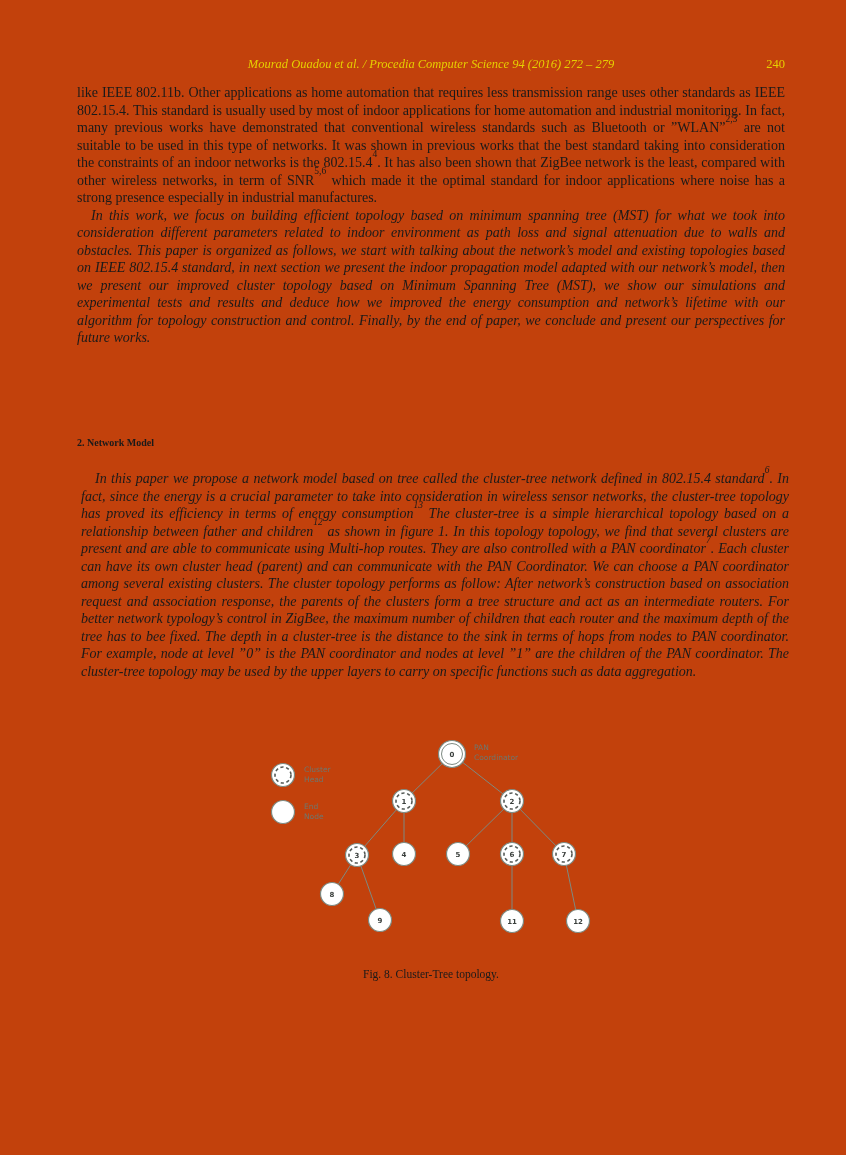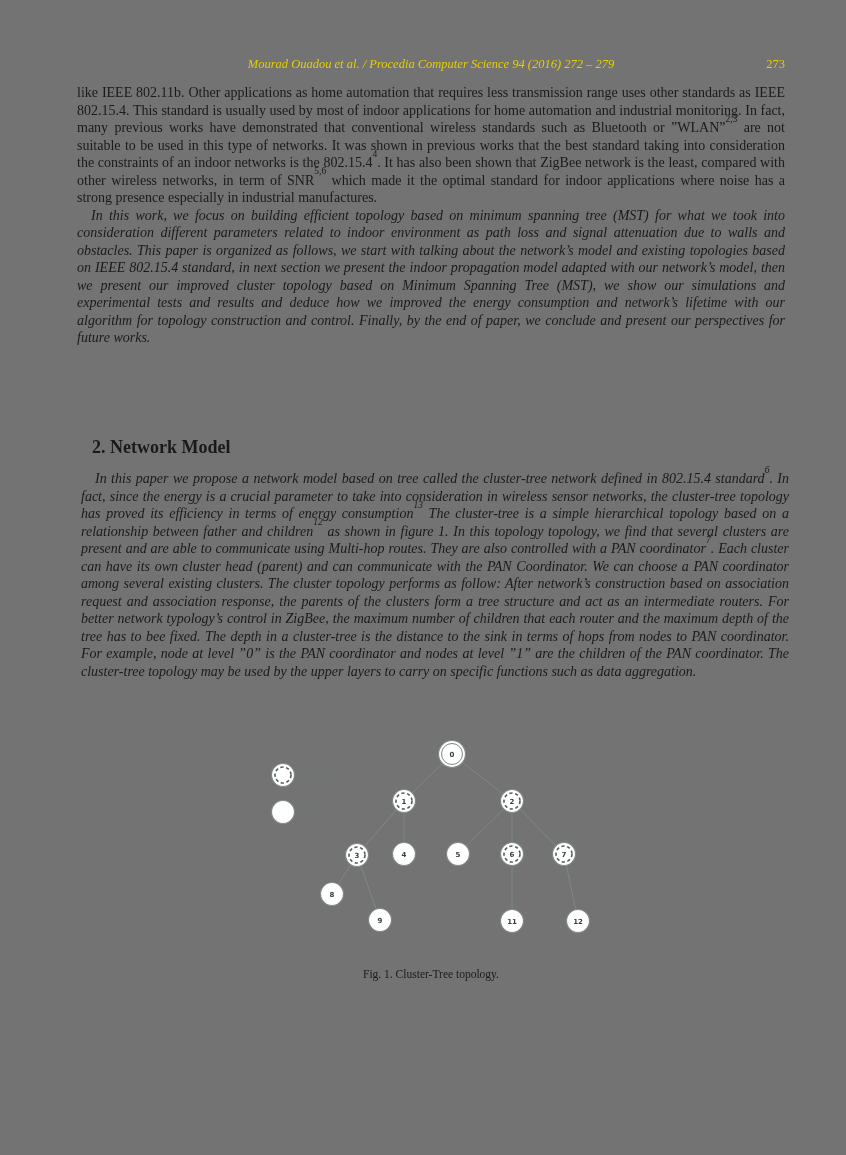--- a/index.html
+++ b/index.html
@@ -1,21 +1,21 @@
 <!DOCTYPE html>
 <html><head>
 <meta charset="utf-8">
 <style>
   * { margin: 0; padding: 0; box-sizing: border-box; }
   html, body { background: #ffffff; }
   .page {
     position: relative;
     width: 846px;
     height: 1155px;
-    background: #737373;
+    background: #c2410c;
     font-family: "Liberation Serif", serif;
     color: #111111;
     overflow: hidden;
   }
   .running-header {
     position: absolute;
     top: 57px;
     left: 77px;
     width: 708px;
     height: 16px;
@@ -49,24 +49,23 @@
     font-size: 9.5px;
     line-height: 0;
     position: relative;
     top: -4.5px;
   }
   .section-heading {
     position: absolute;
     top: 437px;
     left: 77px;
     width: 708px;
-    font-size: 18px;
+    font-size: 10px;
     font-weight: bold;
     color: #1a1a1a;
-    margin-left: 15px;
   }
   .par3-wrap {
     position: absolute;
     top: 470px;
     left: 81px;
     width: 708px;
   }
   #figure-svg {
     position: absolute;
     top: 731px;
@@ -84,21 +83,21 @@
     color: #1a1a1a;
   }
 </style>
 </head>
 <body>
 
 <div class="page">
 
   <div class="running-header" style="color: rgb(230, 207, 0);">
     <span class="running-title">Mourad Ouadou et al. / Procedia Computer Science 94 (2016) 272 – 279</span>
-    <span class="page-number">273</span>
+    <span class="page-number">240</span>
   </div>
 
   <div class="body-text">
     <p class="par no-indent"><span>like IEEE 802.11b. Other applications as home automation that requires less transmission range uses other standards as IEEE 802.15.4.  This standard is usually used by most of indoor applications for home automation and industrial monitoring. In fact, many previous works have demonstrated that conventional wireless standards such as Bluetooth or ”WLAN”</span><sup class="cite">2,3</sup><span> are not suitable to be used in this type of networks.  It was shown in previous works that the best standard taking into consideration the constraints of an indoor networks is the 802.15.4</span><sup class="cite">4</sup><span>. It has also been shown that ZigBee network is the least, compared with other wireless networks, in term of SNR</span><sup class="cite">5,6</sup><span> which made it the optimal standard for indoor applications where noise has a strong presence especially in industrial manufactures.</span></p>
     <p class="par indent"><span>In this work, we focus on building efficient topology based on minimum spanning tree (MST) for what we took into consideration different parameters related to indoor environment as path loss and signal attenuation due to walls and obstacles.  This paper is organized as follows, we start with talking about the network’s model and existing topologies based on IEEE 802.15.4 standard, in next section we present the indoor propagation model adapted with our network’s model, then we present our improved cluster topology based on Minimum Spanning Tree (MST), we show our simulations and experimental tests and results and deduce how we improved the energy consumption and network’s lifetime with our algorithm for topology construction and control. Finally, by the end of paper, we conclude and present our perspectives for future works.</span></p>
   </div>
 
   <h2 class="section-heading">2.  Network Model</h2>
 
   <div class="par3-wrap">
@@ -151,15 +150,15 @@
       <text x="219" y="29" font-size="7.5" font-family="&quot;DejaVu Sans&quot;, sans-serif" fill="#6d776f">Coordinator</text>
       <circle cx="28" cy="44" r="11.5" fill="#ffffff" stroke="#7d8a82" stroke-width="1.2"></circle>
       <circle cx="28" cy="44" r="8" fill="none" stroke="#555a56" stroke-width="1.6" stroke-dasharray="3.2,2.6"></circle>
       <text x="49" y="41" font-size="7.5" font-family="&quot;DejaVu Sans&quot;, sans-serif" fill="#6d776f">Cluster</text>
       <text x="49" y="51" font-size="7.5" font-family="&quot;DejaVu Sans&quot;, sans-serif" fill="#6d776f">Head</text>
       <circle cx="28" cy="81" r="11.5" fill="#ffffff" stroke="#7d8a82" stroke-width="1.2"></circle>
       <text x="49" y="78" font-size="7.5" font-family="&quot;DejaVu Sans&quot;, sans-serif" fill="#6d776f">End</text>
       <text x="49" y="88" font-size="7.5" font-family="&quot;DejaVu Sans&quot;, sans-serif" fill="#6d776f">Node</text>
     </svg>
 
-  <div class="figure-caption">Fig. 1. Cluster-Tree topology.</div>
+  <div class="figure-caption">Fig. 8. Cluster-Tree topology.</div>
 
 </div>
 
 </body></html>

